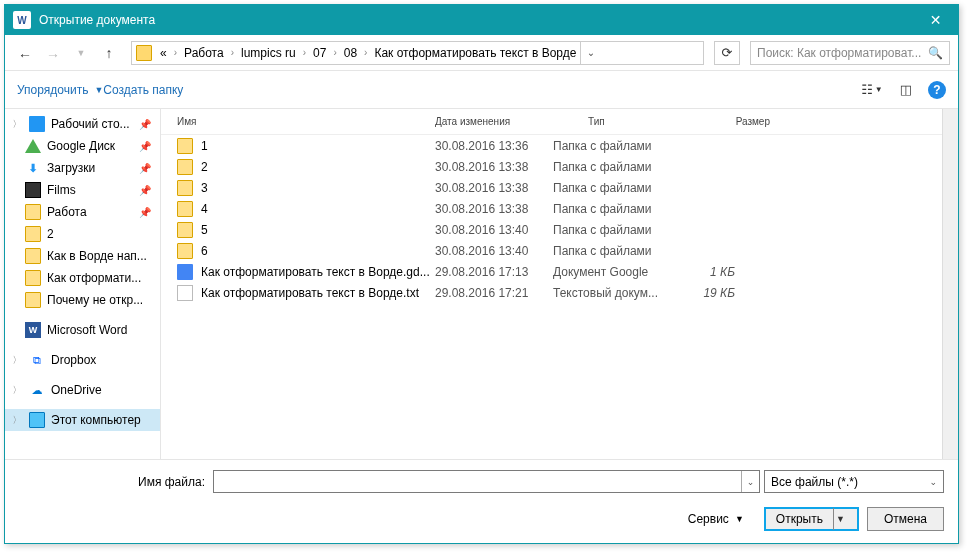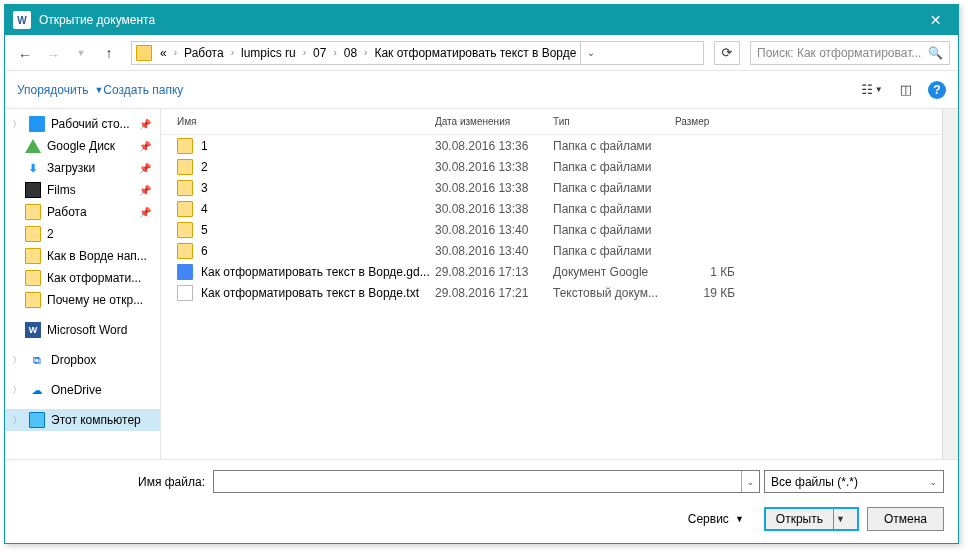--- a/index.html
+++ b/index.html
@@ -39,28 +39,28 @@
 .ico.word{background:#2b579a;color:#fff;font-size:9px;font-weight:bold;}
 .ico.dropbox{color:#0061ff;}
 .ico.onedrive{color:#0078d4;}
 .ico.pc{background:#4fc3f7;border:1px solid #0277bd;border-radius:1px;}
 .ico.gdoc{background:#4285f4;border-radius:1px;}
 .ico.txt{background:#fff;border:1px solid #bbb;}
 .filearea{flex:1;display:flex;flex-direction:column;}
 .columns{height:26px;display:flex;align-items:center;font-size:10px;color:#444;border-bottom:1px solid #eee;padding-left:16px;}
 .col-name{width:258px;}
 .col-date{width:118px;}
-.col-type{width:122px;}
-.col-size{width:60px;text-align:left;}
+.col-type{width:122px;margin-left:35px;}
+.col-size{width:60px;text-align:right;}
 .filelist{flex:1;overflow:auto;}
 .frow{height:21px;display:flex;align-items:center;font-size:12px;padding-left:16px;white-space:nowrap;}
 .frow .fname{width:258px;display:flex;align-items:center;gap:8px;overflow:hidden;}
 .frow .fdate{width:118px;color:#555;}
 .frow .ftype{width:122px;color:#555;overflow:hidden;text-overflow:ellipsis;}
-.frow .fsize{width:60px;text-align:right;color:#555;}
+.frow .fsize{width:60px;text-align:right;color:#555;font-style:italic;}
 .bottom{border-top:1px solid #e5e5e5;padding:10px 14px 12px 14px;}
 .fnrow{display:flex;align-items:center;gap:4px;margin-bottom:14px;}
 .fnlabel{width:190px;text-align:right;font-size:12px;padding-right:4px;}
 .fninput{flex:1;height:23px;border:1px solid #7a7a7a;display:flex;align-items:center;}
 .fninput .dd{width:18px;height:21px;border-left:1px solid #aaa;display:flex;align-items:center;justify-content:center;font-size:9px;color:#555;margin-left:auto;}
 .ftype-sel{width:180px;height:23px;border:1px solid #7a7a7a;display:flex;align-items:center;padding:0 6px;font-size:12px;}
 .ftype-sel .dd{margin-left:auto;font-size:9px;color:#555;}
 .btnrow{display:flex;align-items:center;justify-content:flex-end;gap:8px;}
 .svc{font-size:12px;display:flex;align-items:center;gap:6px;margin-right:12px;}
 .btn{height:24px;border:1px solid #888;background:#efefef;font-size:12px;padding:0 16px;display:flex;align-items:center;}

